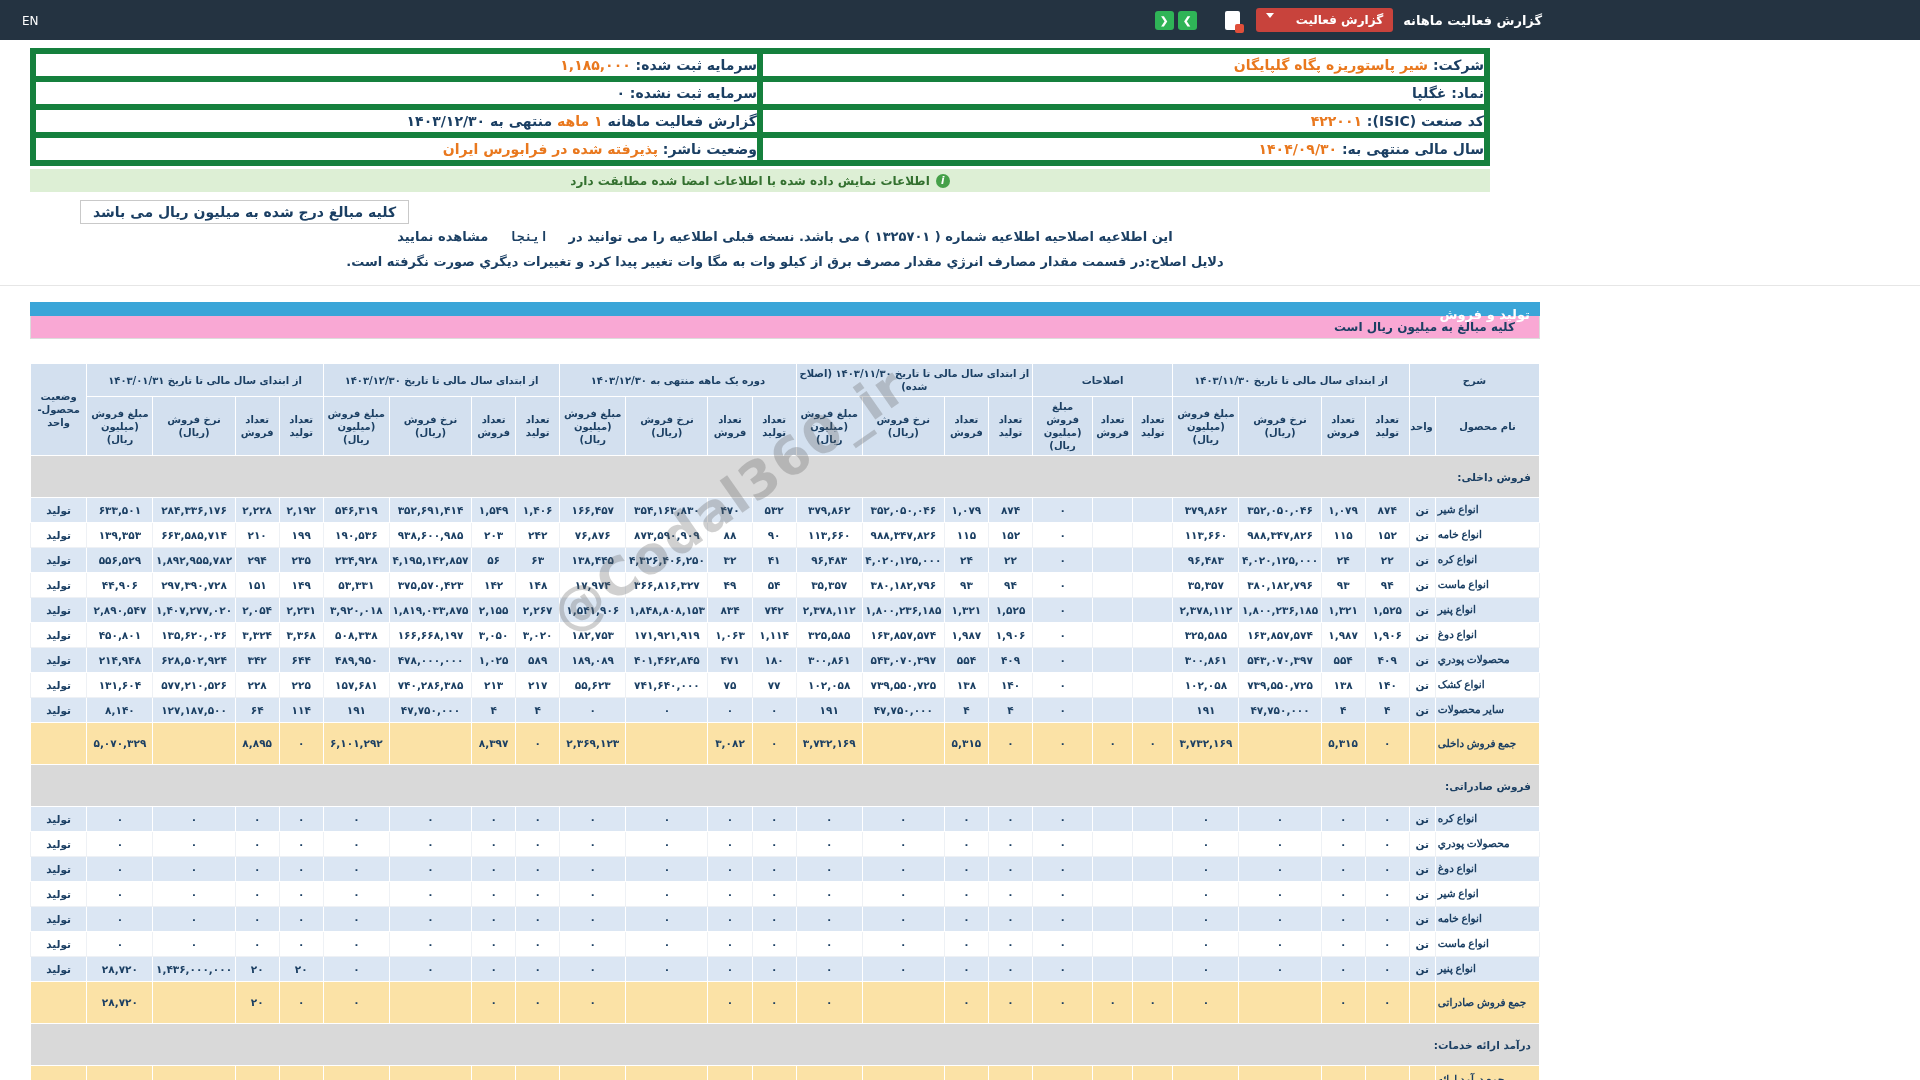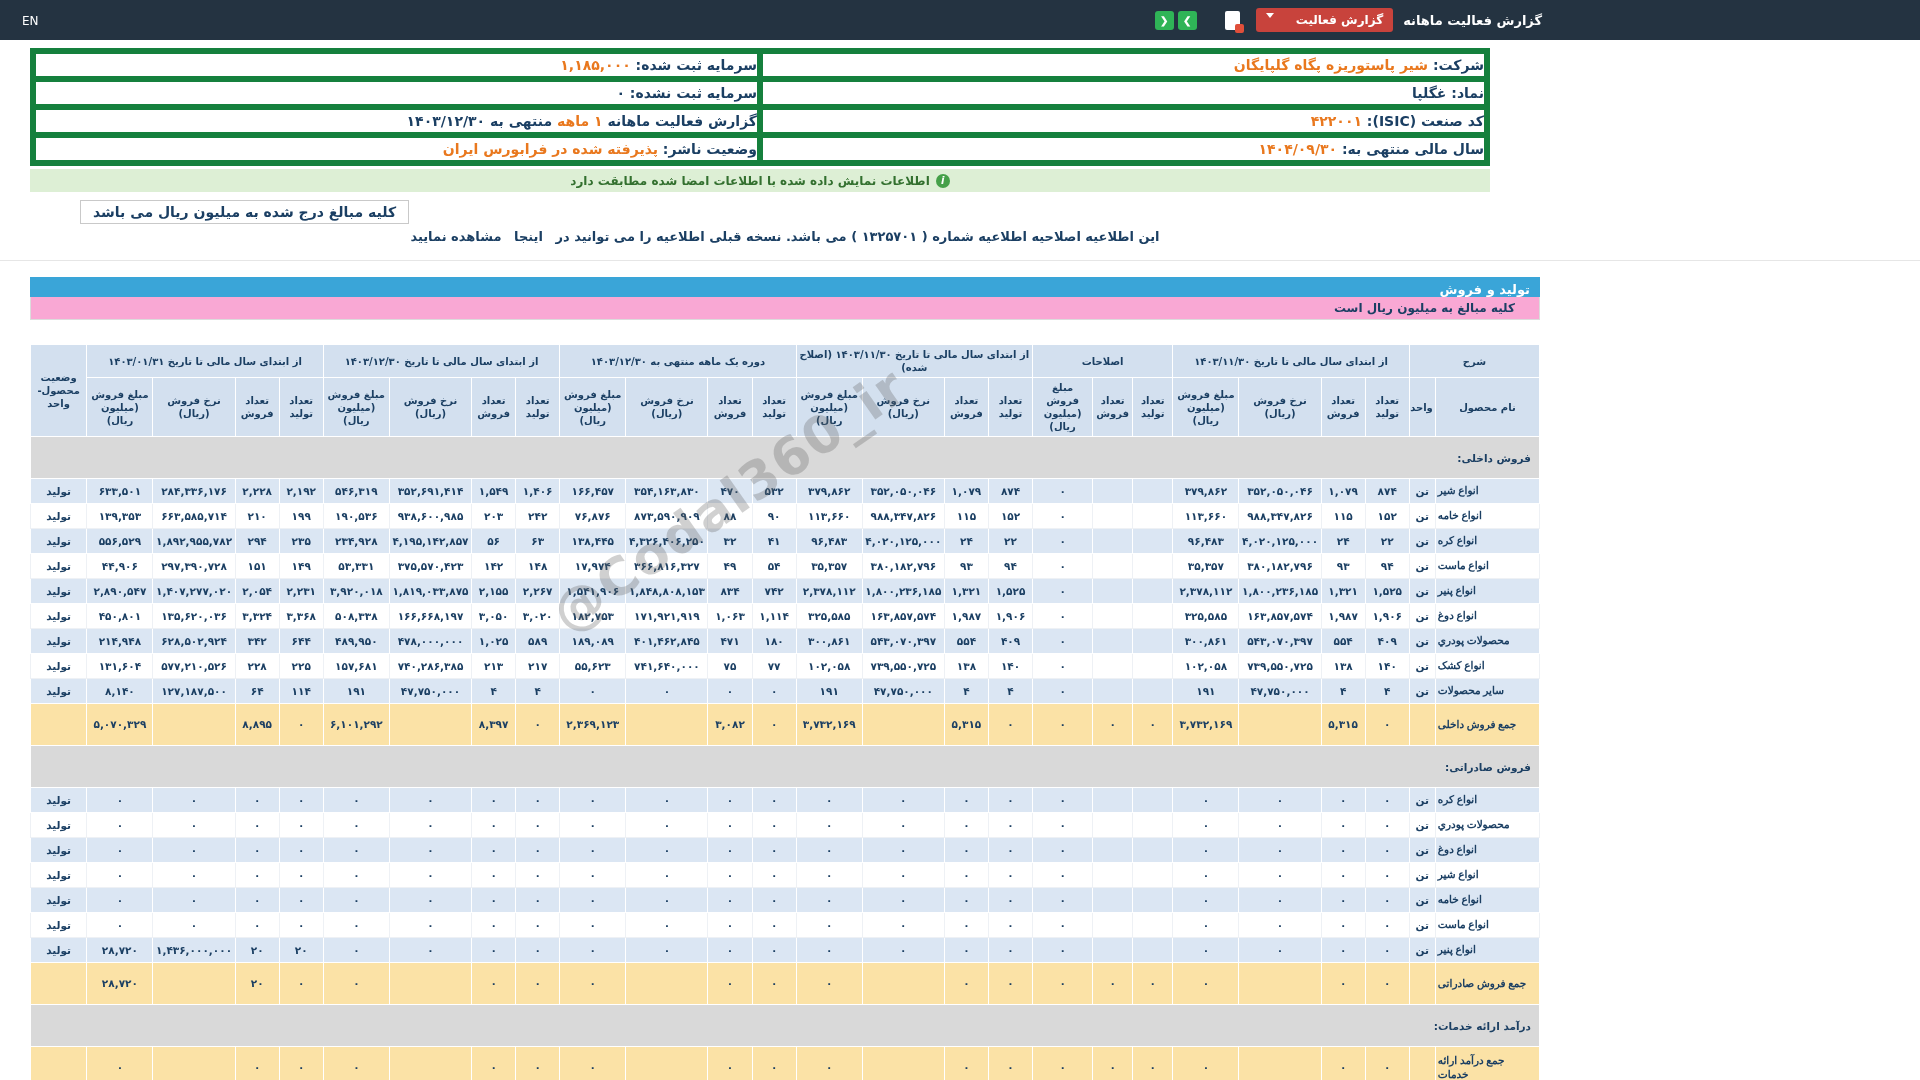--- a/index.html
+++ b/index.html
@@ -24,24 +24,24 @@
   .company .lbl{color:#1b3f63;font-weight:700;}
   .company .val{color:#1b3f63;font-weight:700;}
   .company .val.orange{color:#e9781e;}
   .banner{width:1460px;margin:3px 50px 0 0;background:#ddefd5;color:#33702f;font-size:12px;font-weight:700;
           height:23px;display:flex;align-items:center;justify-content:center;gap:6px;box-sizing:border-box;}
   .info-icon{width:14px;height:14px;border-radius:50%;background:#45a049;color:#fff;font-size:10px;font-style:italic;
              display:flex;align-items:center;justify-content:center;font-weight:700;flex:0 0 auto;}
   .notebox-wrap{direction:ltr;margin:8px 0 0 50px;}
   .notebox{display:inline-block;direction:rtl;border:1px solid #c9c9c9;padding:3px 12px;font-size:14px;font-weight:700;color:#1b3f63;background:#fff;}
   .notice{text-align:center;margin-top:5px;font-size:13px;font-weight:700;color:#1b3f63;}
-  .here-link{color:#1b3f63;margin:0 8px;text-decoration:none;cursor:pointer;}
+  .here-link{color:#1b3f63;margin:0 16px;text-decoration:none;cursor:pointer;font-family:Liberation Mono, monospace;}
   .reason{text-align:center;margin-top:9px;font-size:13px;font-weight:700;color:#1b3f63;}
   .separator{border-top:1px solid #e6e6e6;margin-top:16px;width:1920px;}
-  .section-bar{margin-top:16px;background:#3aa5d8;color:#fff;font-size:13px;font-weight:700;height:20px;line-height:25px;
+  .section-bar{margin-top:16px;background:#3aa5d8;color:#fff;font-size:13px;font-weight:700;height:14px;line-height:25px;
                padding:0 10px;box-sizing:border-box;}
   .table-note{border:1px solid #dcdcdc;border-top:none;height:22px;line-height:22px;font-size:12px;font-weight:700;
               color:#1b3f63;padding:0 24px;background:#f9a8d4;}
   
   table.bigtable{width:1510px;margin-top:24px;border-collapse:collapse;table-layout:fixed;border:1px solid #cfd8e4;}
   .bigtable th{background:#d3e0ef;color:#1b3f63;font-size:10px;font-weight:700;border:1px solid #fff;padding:3px 2px;line-height:1.3;}
   .bigtable td{font-size:10.5px;font-weight:700;color:#1b3f63;text-align:center;border:1px solid #eef1f5;
                padding:1px 2px;height:25px;box-sizing:border-box;overflow:hidden;white-space:nowrap;background:#fff;}
   .bigtable tr.alt td{background:#dbe6f3;border-color:#fff;}
   .bigtable tr.sec td{background:#d9d9d9;border-color:#fff;text-align:right;padding-right:8px;height:42px;}
@@ -106,20 +106,21 @@
     <div class="notebox-wrap">
       <span class="notebox">کلیه مبالغ درج شده به میلیون ریال می باشد</span>
     </div>
 
     <div class="notice">
       <span>این اطلاعیه اصلاحیه اطلاعیه شماره ( ۱۳۲۵۷۰۱ ) می باشد. نسخه قبلی اطلاعیه را می توانید در</span>
       <a class="here-link">اینجا</a>
       <span>مشاهده نمایید</span>
     </div>
 
+    <div class="reason">دلایل اصلاح:در قسمت مقدار مصارف انرژي مقدار مصرف برق از کیلو وات به مگا وات تغییر پیدا کرد و تغییرات دیگري صورت نگرفته است.</div>
   </div>
 
   <div class="separator"></div>
 
   <div class="content">
     <div class="section-bar">تولید و فروش</div>
     <div class="table-note">کلیه مبالغ به میلیون ریال است</div>
     <table class="bigtable">
       <colgroup>
           <col style="width: 104px;">

